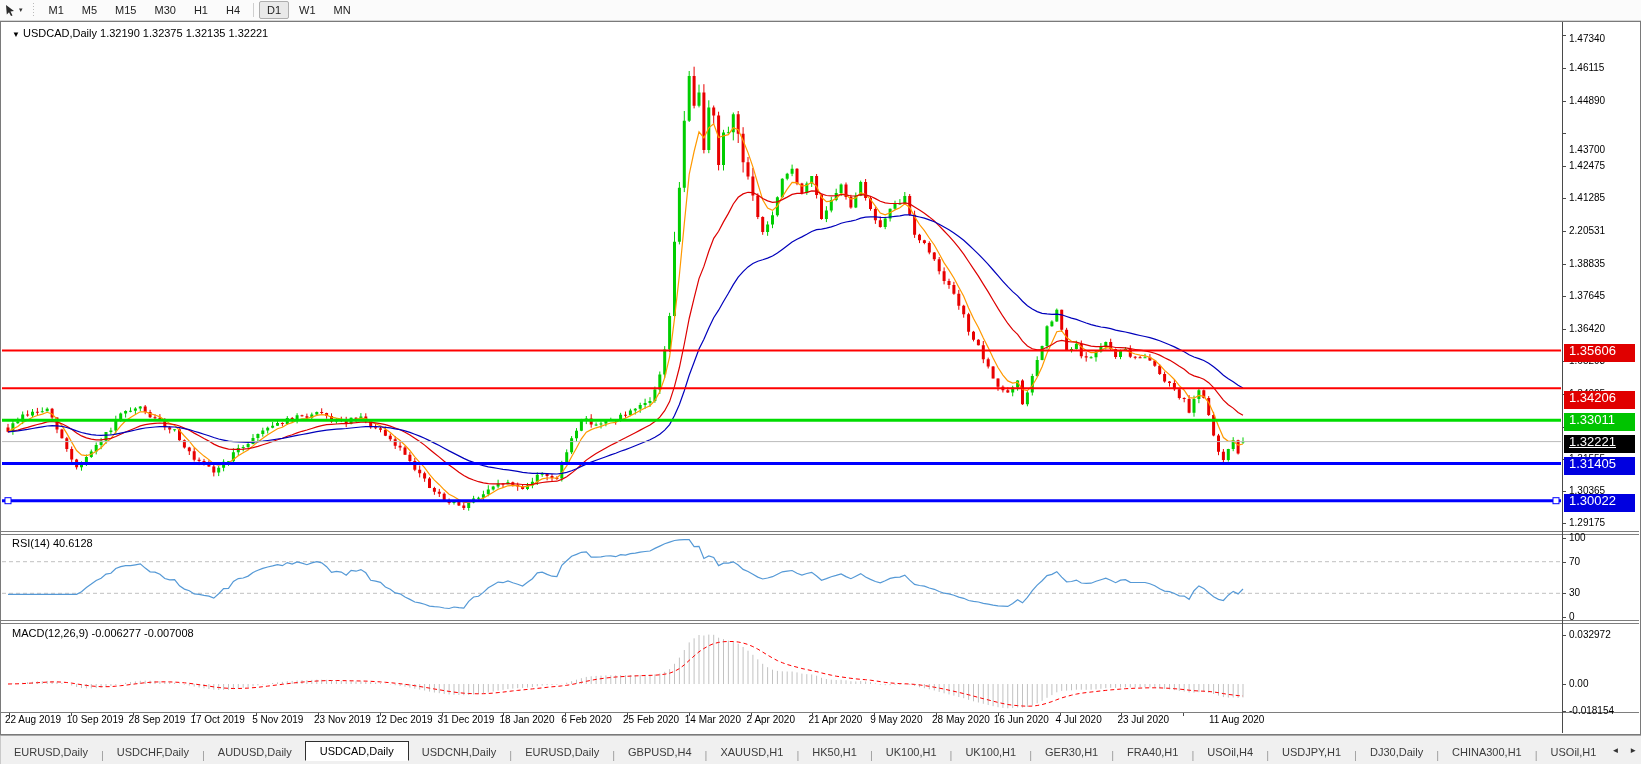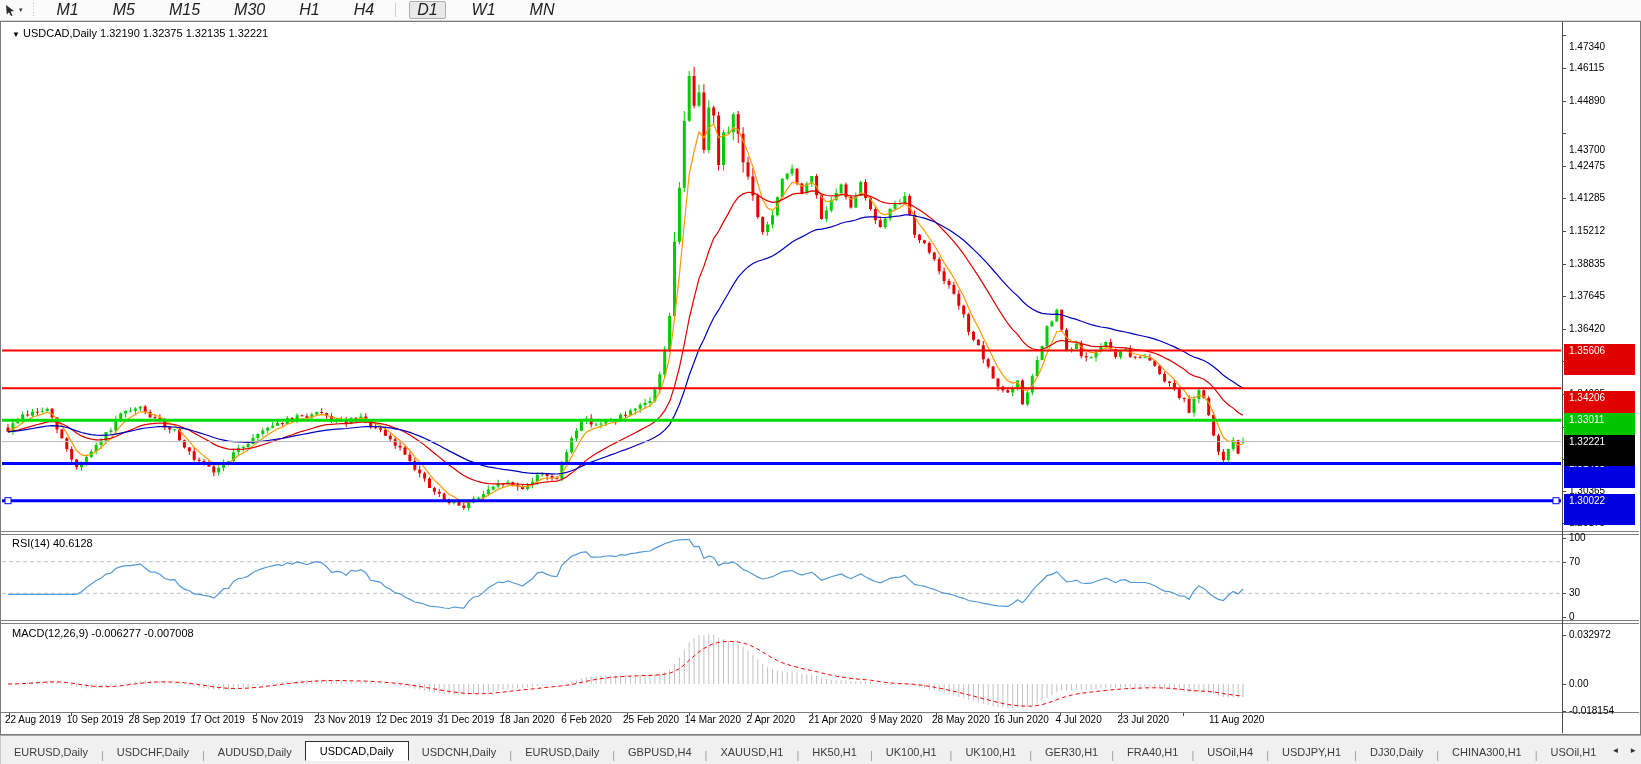--- a/index.html
+++ b/index.html
@@ -1,33 +1,33 @@
 <!DOCTYPE html>
 <html><head>
 <meta charset="utf-8">
 <style>
   html,body{margin:0;padding:0;background:#ffffff;font-family:"Liberation Sans",sans-serif;}
   #app{position:relative;width:1641px;height:764px;overflow:hidden;background:#fff;}
   
   #toolbar{position:absolute;left:0;top:0;width:1641px;height:20px;background:#fbfbfb;border-bottom:1px solid #d5d5d5;display:flex;align-items:center;}
   .tool-cluster{display:flex;align-items:center;padding:0 4px;}
   .grip{width:5px;height:14px;margin:0 4px;background-image:repeating-linear-gradient(#bbb 0 1px,transparent 1px 3px);background-size:1px 100%;background-repeat:repeat-y;background-position:2px 0;}
-  .tf-btn{font-size:16px;color:#222;padding:1px 7px;margin:0 9px;border:1px solid transparent;border-radius:2px;line-height:14px;cursor:default;font-style:italic;}
+  .tf-btn{font-size:11px;color:#222;padding:1px 7px;margin:0 1px;border:1px solid transparent;border-radius:2px;line-height:14px;cursor:default;}
   .tf-btn.active{background:#e9e9e9;border-color:#aeaeae;}
   .tb-sep{width:1px;height:14px;background:#cfcfcf;margin:0 4px;}
   .caret{font-size:7px;color:#333;margin-left:2px;}
   
   #chartwin{position:absolute;left:0;top:21px;width:1639px;height:712px;border:1px solid #7a7a7a;background:#fff;}
   #chartsvg{position:absolute;left:0;top:21px;width:1641px;height:713px;}
   .panel-sep{position:absolute;left:1px;width:1638px;height:0;border-top:1px solid #7e7e7e;}
   #axisline{position:absolute;left:1562px;top:22px;width:0;height:711px;border-left:1px solid #4a4a4a;}
   .lbl{position:absolute;font-size:11px;color:#000;white-space:nowrap;}
   .axis-lbl{position:absolute;left:1569px;font-size:10px;color:#000;white-space:nowrap;}
   .axis-tick{position:absolute;left:1562px;width:4px;height:0;border-top:1px solid #4a4a4a;}
-  .badge{position:absolute;left:1564px;height:31px;min-width:62px;font-size:10px;line-height:13px;color:#fff;padding:0 4px 0 5px;}
+  .badge{position:absolute;left:1564px;height:18px;min-width:62px;font-size:13px;line-height:13px;color:#fff;padding:0 4px 0 5px;}
   .date-lbl{position:absolute;font-size:10px;color:#000;white-space:nowrap;top:0;}
   #dateaxis{position:absolute;left:1px;top:714px;width:1560px;height:19px;}
   .date-tick{position:absolute;top:-1px;width:0;height:3px;border-left:1px solid #4a4a4a;}
   
   #tabbar{position:absolute;left:0;top:735px;width:1641px;height:29px;background:#f0f0f0;border-top:1px solid #a8a8a8;display:flex;align-items:center;}
   #tabcorner{width:10px;height:29px;border-right:1px solid #c9c9c9;background:#e8e8e8;}
   .tab{font-size:11px;color:#3c3c3c;padding:3px 13px;white-space:nowrap;cursor:default;}
   .tab.active{background:#ffffff;border:1px solid #2f2f2f;border-bottom-color:#fff;color:#000;padding:3px 14px;}
   .tab-sep{color:#9b9b9b;font-size:11px;}
   #tabnav{margin-left:auto;display:flex;align-items:center;gap:6px;padding-right:8px;color:#333;font-size:8px;}
@@ -113,33 +113,33 @@
     <span style="font-size:8px">▼</span>
     <span>USDCAD,Daily</span>
     <span>1.32190 1.32375 1.32135 1.32221</span>
   </div>
 
   <div class="lbl" style="left:12px;top:537px">RSI(14) 40.6128</div>
   <div class="lbl" style="left:12px;top:627px">MACD(12,26,9) -0.006277 -0.007008</div>
 
   <div id="priceAxisLabels">
       <div class="axis-tick" style="top: 35px;"></div>
-      <div class="axis-lbl" style="top: 41px; text-align: right;">1.47340</div>
+      <div class="axis-lbl" style="top: 33px; text-align: right;">1.47340</div>
       <div class="axis-tick" style="top: 68px;"></div>
       <div class="axis-lbl" style="top: 62px;">1.46115</div>
       <div class="axis-tick" style="top: 101px;"></div>
       <div class="axis-lbl" style="top: 95px;">1.44890</div>
       <div class="axis-tick" style="top: 133px;"></div>
       <div class="axis-lbl" style="top: 127px; margin-top: 17px;">1.43700</div>
       <div class="axis-tick" style="top: 166px;"></div>
       <div class="axis-lbl" style="top: 160px;">1.42475</div>
       <div class="axis-tick" style="top: 198px;"></div>
       <div class="axis-lbl" style="top: 192px;">1.41285</div>
       <div class="axis-tick" style="top: 231px;"></div>
-      <div class="axis-lbl" style="top: 225px;">1.15212</div>
+      <div class="axis-lbl" style="top: 225px;">2.20531</div>
       <div class="axis-tick" style="top: 264px;"></div>
       <div class="axis-lbl" style="top: 258px;">1.38835</div>
       <div class="axis-tick" style="top: 296px;"></div>
       <div class="axis-lbl" style="top: 290px;">1.37645</div>
       <div class="axis-tick" style="top: 329px;"></div>
       <div class="axis-lbl" style="top: 323px;">1.36420</div>
       <div class="axis-tick" style="top: 361px;"></div>
       <div class="axis-lbl" style="top: 355px;">1.65293</div>
       <div class="axis-tick" style="top: 394px;"></div>
       <div class="axis-lbl" style="top: 388px;">1.34005</div>
@@ -163,21 +163,21 @@
       <div class="axis-lbl" style="top: 629px;">0.032972</div>
       <div class="axis-tick" style="top: 684px;"></div>
       <div class="axis-lbl" style="top: 678px;">0.00</div>
       <div class="axis-tick" style="top: 711px;"></div>
       <div class="axis-lbl" style="top: 705px;">-0.018154</div>
       <div class="badge" style="top: 344px; background: rgb(224, 0, 0);">1.35606</div>
       <div class="badge" style="top: 391px; background: rgb(224, 0, 0);">1.34206</div>
       <div class="badge" style="top: 413px; background: rgb(0, 196, 0);">1.33011</div>
       <div class="badge" style="top: 457px; background: rgb(0, 0, 224);">1.31405</div>
       <div class="badge" style="top: 494px; background: rgb(0, 0, 224);">1.30022</div>
-      <div class="badge" style="top: 435px; background: rgb(0, 0, 0);">1.32221</div>
+      <div class="badge" style="top: 435px; background: rgb(0, 0, 0); text-decoration: underline;">1.32221</div>
     </div>
   <div id="dateaxis">
       <div class="date-lbl" style="left: 4px;">22 Aug 2019</div>
       <div class="date-tick" style="left: 8px;"></div>
       <div class="date-lbl" style="left: 65.8px;">10 Sep 2019</div>
       <div class="date-tick" style="left: 69.8px;"></div>
       <div class="date-lbl" style="left: 127.6px;">28 Sep 2019</div>
       <div class="date-tick" style="left: 131.6px;"></div>
       <div class="date-lbl" style="left: 189.4px;">17 Oct 2019</div>
       <div class="date-tick" style="left: 193.4px;"></div>

